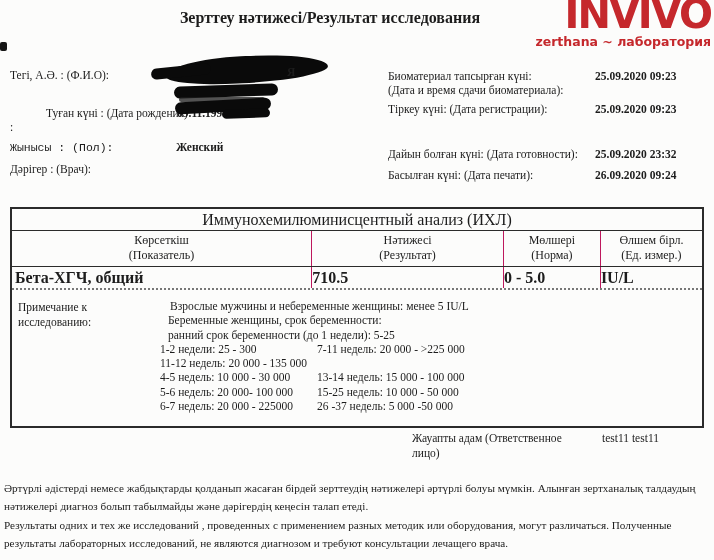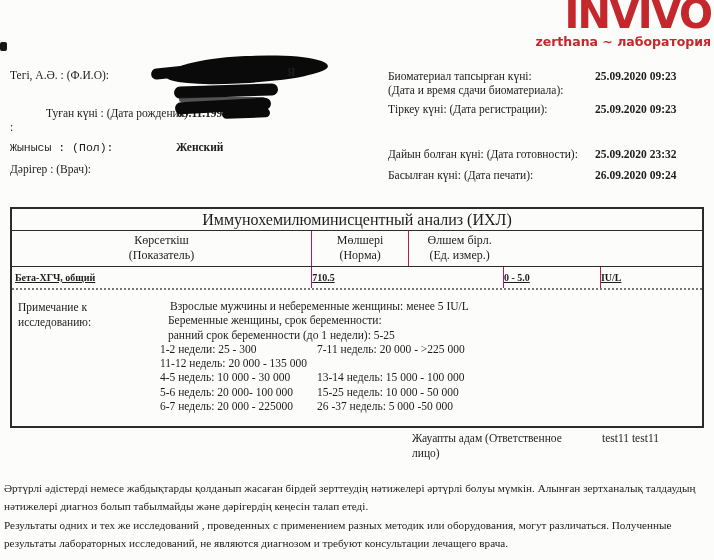--- a/index.html
+++ b/index.html
@@ -26,21 +26,21 @@
   .blob-name1b{left:151px;top:66px;width:60px;height:11px;transform:rotate(-6deg);border-radius:8px;}
   .blob-name2{left:174px;top:85px;width:104px;height:12px;transform:rotate(-2deg);border-radius:7px;}
   .smear{left:179px;top:97px;width:86px;height:5px;background:#1a1a1a;opacity:.75;filter:blur(.7px);border-radius:3px;}
   .blob-date1{left:175px;top:100px;width:96px;height:12px;transform:rotate(-3deg);border-radius:8px;}
   .blob-date2{left:222px;top:109px;width:48px;height:9px;transform:rotate(-2deg);border-radius:5px;}
   
   .tbl{left:10px;top:207px;width:694px;border:2px solid #2b2b2b;box-sizing:border-box;background:#fcfcfb;}
   .t-title{height:21px;line-height:21px;text-align:center;font-size:16px;}
   .t-head{display:flex;border-top:1.5px solid #2b2b2b;}
   .t-head .cell{height:35px;padding-top:2px;box-sizing:border-box;text-align:center;font-size:12px;line-height:15px;}
-  .t-row{display:flex;border-top:1.5px solid #2b2b2b;font-weight:bold;font-size:10px;text-decoration:underline;}
+  .t-row{display:flex;border-top:1.5px solid #2b2b2b;font-weight:bold;font-size:16px;}
   .t-row .cell{height:21px;line-height:21px;box-sizing:border-box;text-align:left;}
   .c1{width:43.5%;}.c2{width:27.8%;}.c3{width:14.05%;}.c4{width:14.65%;}
   .bR{border-right:1px solid #be185d;}
   .t-row .c1{text-align:left;padding-left:3px;}
   .t-note{border-top:2px dotted #777;height:136px;position:relative;font-size:11.5px;}
   .note-label{position:absolute;left:6px;top:10px;line-height:14.5px;}
   .note-content{margin-left:148px;padding-top:9px;line-height:14.3px;}
   .note-line1{padding-left:10px;}
   .note-line2,.note-line3{padding-left:8px;}
   .week-row{display:flex;}
@@ -51,20 +51,21 @@
   .para{left:4px;width:708px;font-size:11.2px;line-height:18px;}
   .para1{top:479px;}
   .para2{top:516px;}
 </style>
 </head>
 <body>
 
 <div class="page">
 
   <div class="abs artifact"></div>
+  <div class="abs page-title">Зерттеу нәтижесі/Результат исследования</div>
   <div class="abs logo">
     <div class="logo-name">INVIVO</div>
     <div class="logo-tagline">zerthana ~ лаборатория</div>
   </div>
 
   <div class="abs lbl" style="left:10px;top:69px;">Тегі, А.Ә. : (Ф.И.О):</div>
   <div class="blob blob-name1"></div>
   <div class="blob blob-name1b"></div>
   <div class="blob blob-name2"></div>
   <div class="abs smear"></div>
@@ -94,20 +95,24 @@
   <div class="abs lbl" style="left:388px;top:169px;">Басылған күні: (Дата печати):</div>
   <div class="abs val" style="left:595px;top:169px;">26.09.2020 09:24</div>
 
   <div class="abs tbl">
     <div class="t-title">Иммунохемилюминисцентный анализ (ИХЛ)</div>
 
     <div class="t-head">
       <div class="cell c1 bR">
         <div>Көрсеткіш</div>
         <div>(Показатель)</div>
+      </div>
+      <div class="cell c2 bR">
+        <div>Нәтижесі</div>
+        <div>(Результат)</div>
       </div>
       <div class="cell c3 bR">
         <div>Мөлшері</div>
         <div>(Норма)</div>
       </div>
       <div class="cell c4">
         <div>Өлшем бірл.</div>
         <div>(Ед. измер.)</div>
       </div>
     </div>

